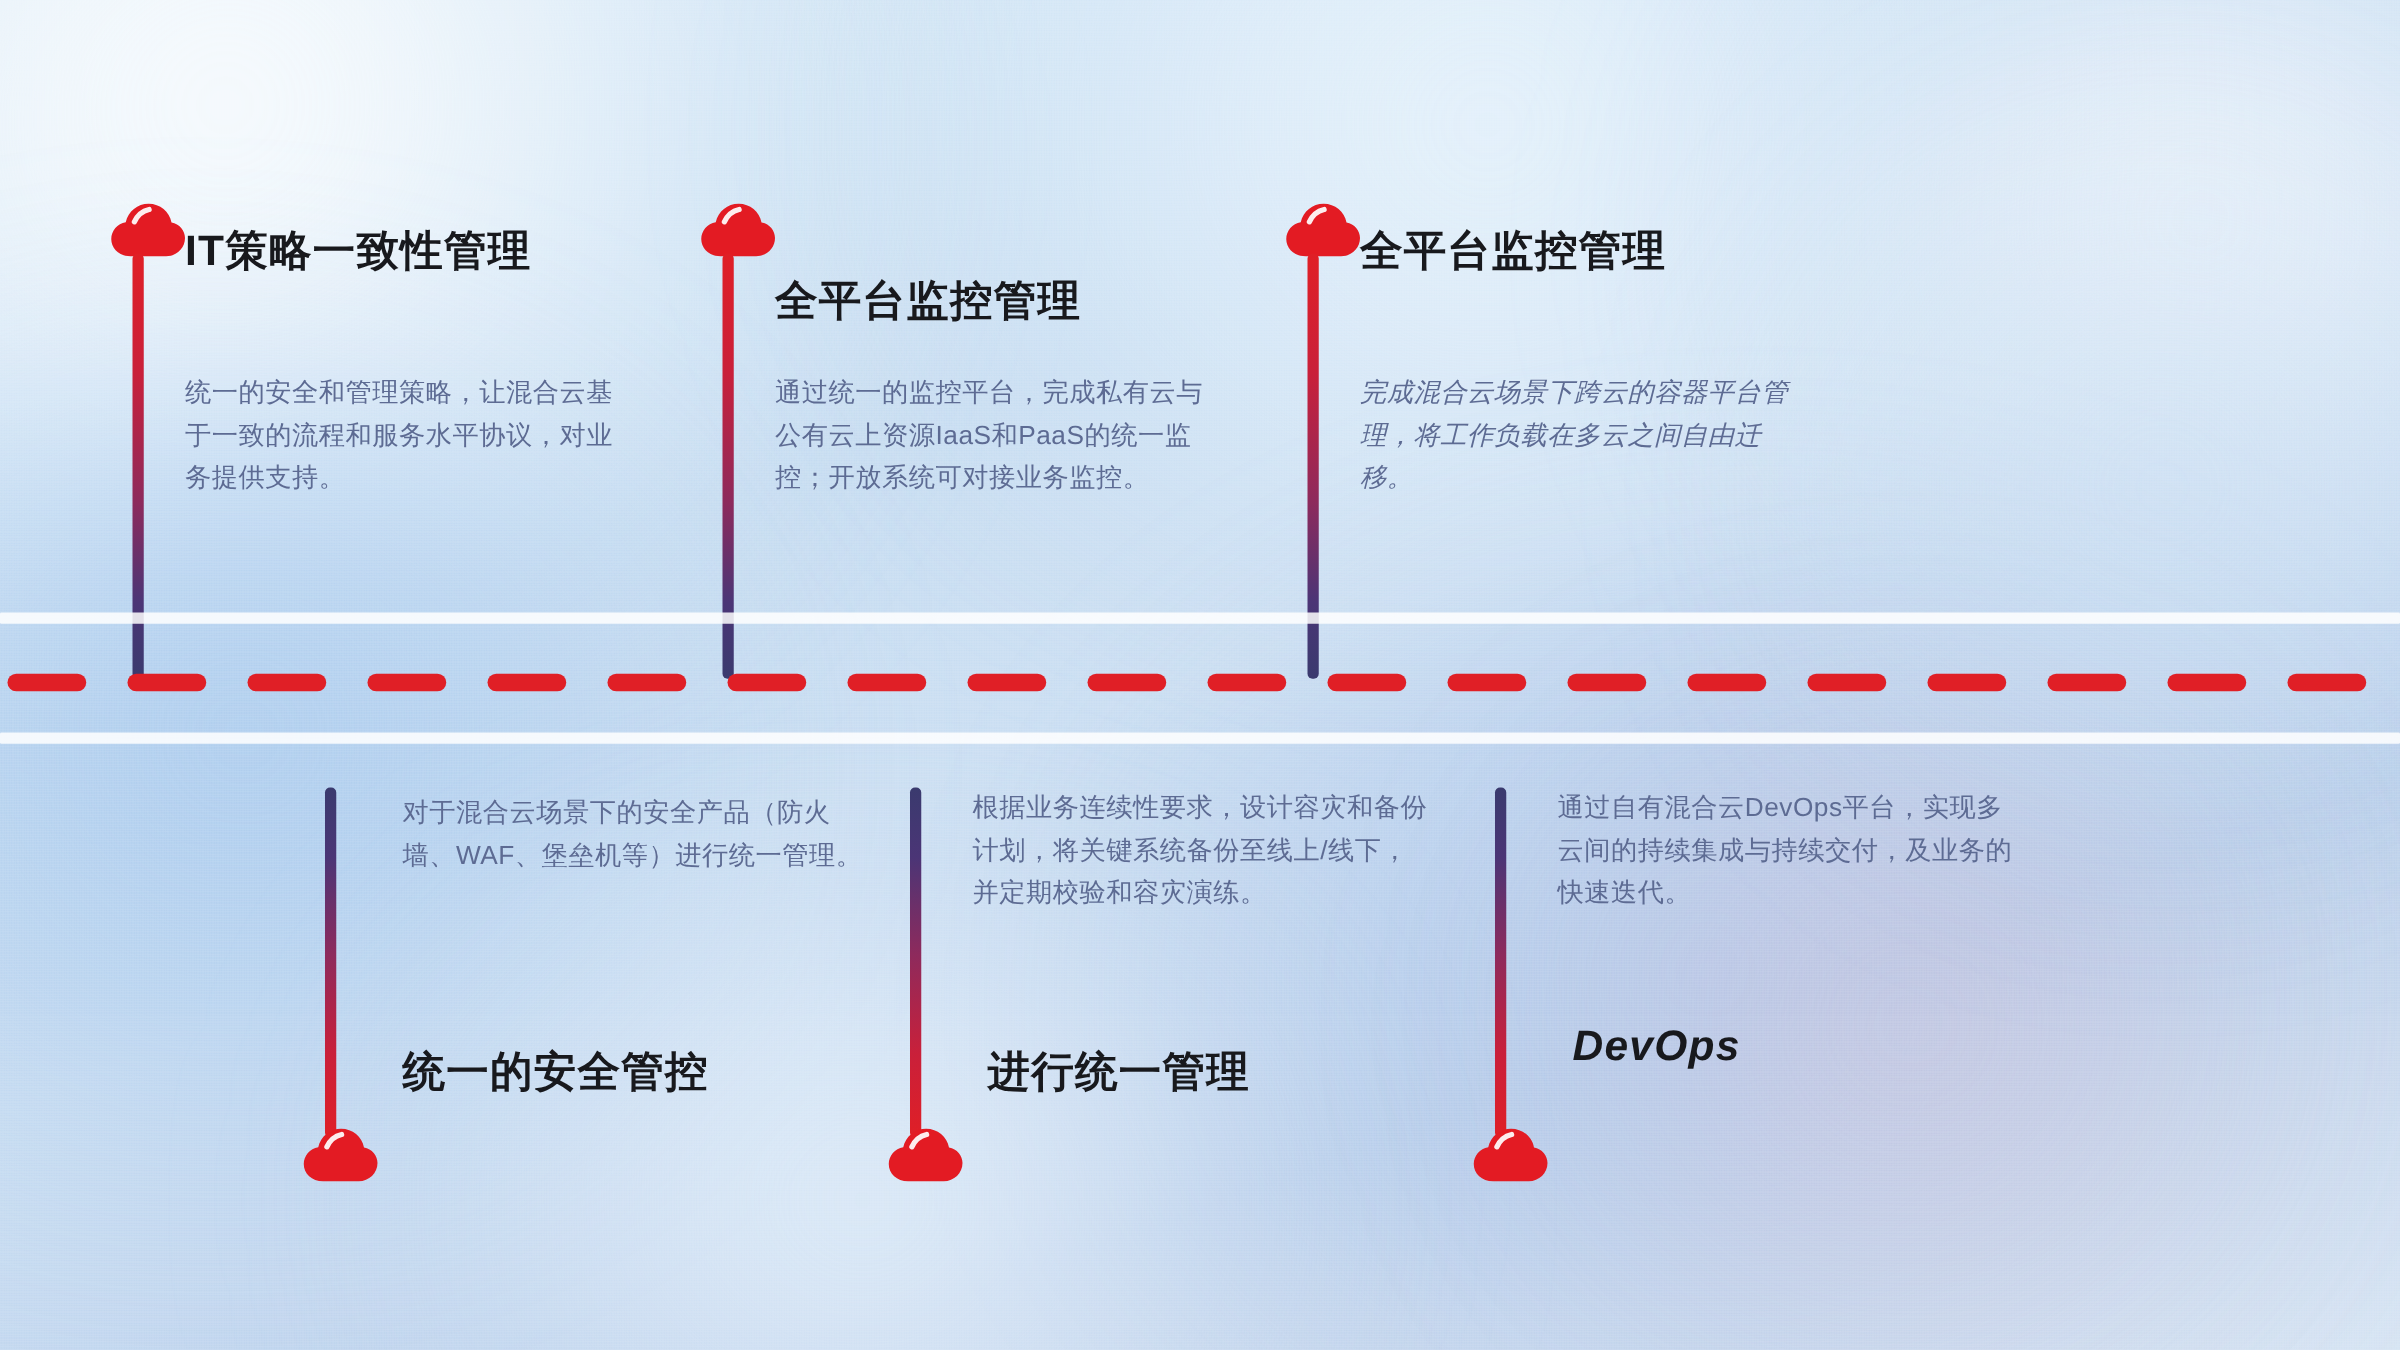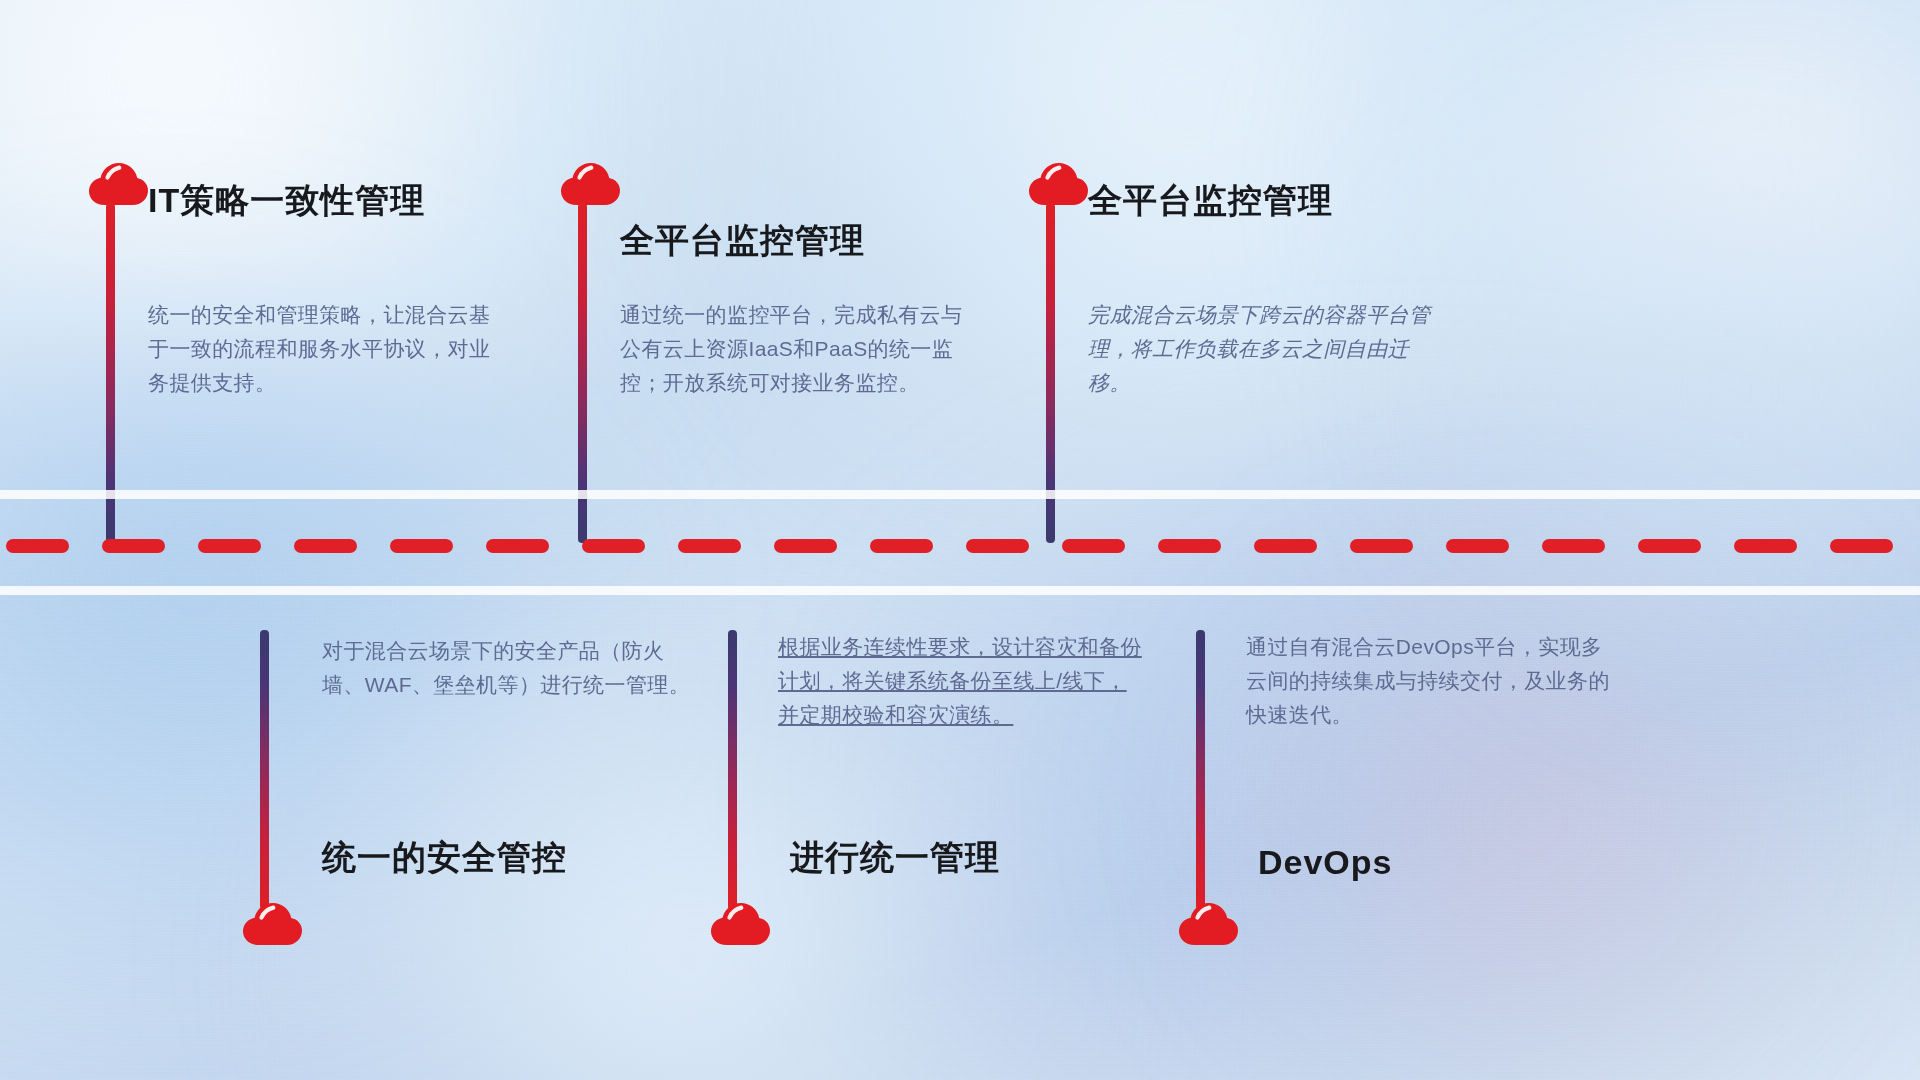--- a/index.html
+++ b/index.html
@@ -278,31 +278,31 @@
   <div class="stem-wrap" style="left:718px; top:630px;">
     <span class="stem up" style="left:10px; top:0; height:280px;"></span>
     <span class="cloud-icon" style="left:-9px; top:270px;">
       <svg viewBox="0 0 62 46" xmlns="http://www.w3.org/2000/svg">
         <path d="M17.5 45C8.4 45 2 38.8 2 31.2c0-6.7 4.9-12.3 11.6-13.5C15.6 9.1 23 3 31.9 3c9.1 0 16.7 6.4 18.3 14.9C56.6 19.1 61 24.2 61 30.4 61 38.4 54.3 45 45.9 45z" fill="#e31b23"></path>
         <path d="M20.5 17.5c2.3-5.1 6.6-8.7 11.8-9.9" fill="none" stroke="#ffffff" stroke-width="4.2" stroke-linecap="round" opacity="0.92"></path>
       </svg>
     </span>
   </div>
   <div class="col" style="left:778px; top:630px;">
-    <div class="col-body wide" style="left:0; top:0;text-decoration:underline;">根据业务连续性要求，设计容灾和备份计划，将关键系统备份至线上/线下，并定期校验和容灾演练。</div>
+    <div class="col-body wide" style="left:0; top:0;">根据业务连续性要求，设计容灾和备份计划，将关键系统备份至线上/线下，并定期校验和容灾演练。</div>
     <div class="col-title" style="left:12px; top:205px;">进行统一管理</div>
   </div>
 
   <div class="stem-wrap" style="left:1186px; top:630px;">
     <span class="stem up" style="left:10px; top:0; height:280px;"></span>
     <span class="cloud-icon" style="left:-9px; top:270px;">
       <svg viewBox="0 0 62 46" xmlns="http://www.w3.org/2000/svg">
         <path d="M17.5 45C8.4 45 2 38.8 2 31.2c0-6.7 4.9-12.3 11.6-13.5C15.6 9.1 23 3 31.9 3c9.1 0 16.7 6.4 18.3 14.9C56.6 19.1 61 24.2 61 30.4 61 38.4 54.3 45 45.9 45z" fill="#e31b23"></path>
         <path d="M20.5 17.5c2.3-5.1 6.6-8.7 11.8-9.9" fill="none" stroke="#ffffff" stroke-width="4.2" stroke-linecap="round" opacity="0.92"></path>
       </svg>
     </span>
   </div>
   <div class="col" style="left:1246px; top:630px;">
     <div class="col-body wide" style="left:0; top:0;">通过自有混合云DevOps平台，实现多云间的持续集成与持续交付，及业务的快速迭代。</div>
-    <div class="col-title" style="left:12px; top:213px;">DevOps</div>
+    <div class="col-title" style="left:12px; top:188px;font-style:italic;">DevOps</div>
   </div>
 
 </div>
 
 </body></html>

